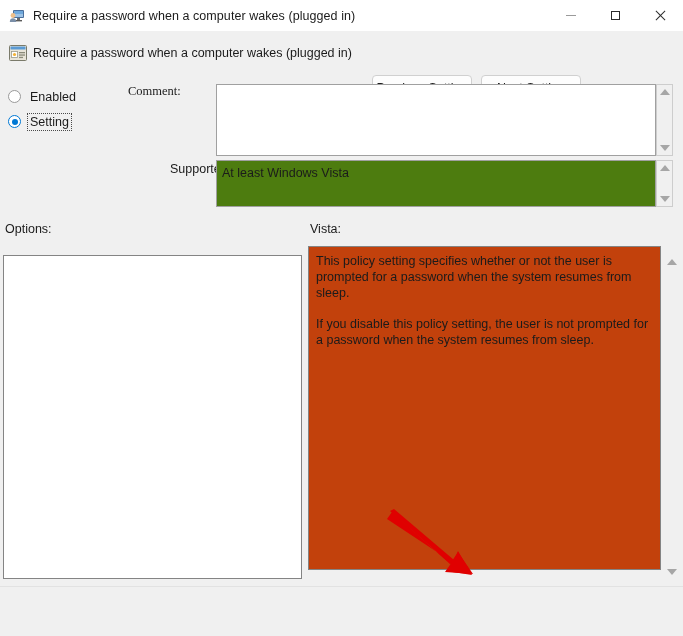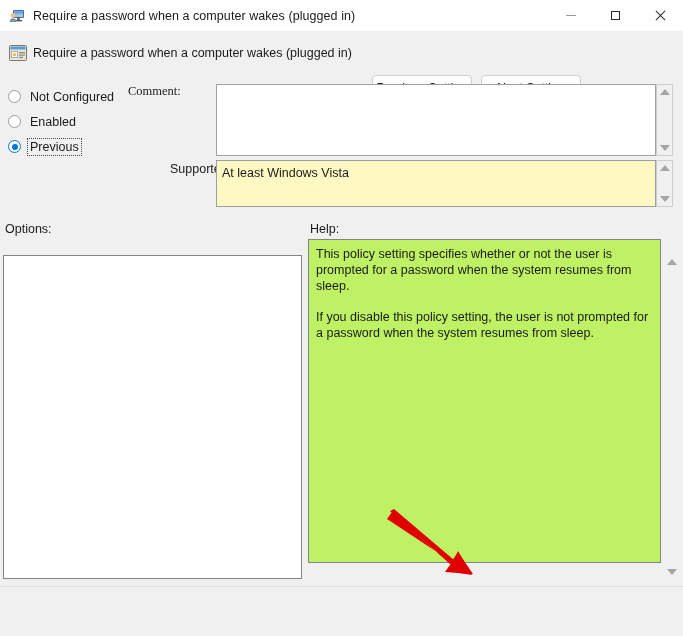--- a/index.html
+++ b/index.html
@@ -197,21 +197,21 @@
     border: 1px solid #a0a0a0;
     background: #ffffff;
   }
   .comment-box {
     left: 216px; top: 84px;
     width: 440px; height: 72px;
   }
   .supported-box {
     left: 216px; top: 160px;
     width: 440px; height: 47px;
-    background: #fef9c3;
+    background: #4d7c0f;
   }
   .supported-text {
     position: absolute;
     left: 5px; top: 5px;
     font-size: 12.5px;
     color: #1b1b1b;
     white-space: nowrap;
   }
   .comment-input {
     position: absolute;
@@ -257,25 +257,25 @@
   .options-panel {
     position: absolute;
     left: 3px; top: 255px;
     width: 299px; height: 324px;
     box-sizing: border-box;
     border: 1px solid #848484;
     background: #ffffff;
   }
   .help-panel {
     position: absolute;
-    left: 308px; top: 239px;
+    left: 308px; top: 246px;
     width: 353px; height: 324px;
     box-sizing: border-box;
     border: 1px solid #848484;
-    background: #bef264;
+    background: #c2410c;
     overflow: hidden;
   }
   .help-text {
     padding: 6px 8px 6px 7px;
     font-size: 12.5px;
     line-height: 16px;
     color: #1b1b1b;
   }
   .help-text p { margin: 0 0 15px 0; }
   .help-text p:last-child { margin-bottom: 16px; }
@@ -354,29 +354,25 @@
       </svg>
     </span>
     <span class="header-title">Require a password when a computer wakes (plugged in)</span>
     <button class="btn btn-prev">Previous Setting</button>
     <button class="btn btn-next">Next Setting</button>
   </div>
 
   <div class="radio-group">
     <div class="radio-row">
       <span class="radio-mark"></span>
-      <span class="radio-label">Not Configured</span>
-    </div>
-    <div class="radio-row">
-      <span class="radio-mark"></span>
       <span class="radio-label">Enabled</span>
     </div>
     <div class="radio-row checked">
       <span class="radio-mark"></span>
-      <span class="radio-label">Previous</span>
+      <span class="radio-label">Setting</span>
     </div>
   </div>
 
   <span class="field-label lbl-comment">Comment:</span>
   <div class="field-box comment-box">
     <textarea class="comment-input" placeholder="" style=""></textarea>
   </div>
   <div class="sbar sbar-comment">
     <span class="sbar-arrow sbar-up"></span>
     <span class="sbar-arrow sbar-down"></span>
@@ -385,21 +381,21 @@
   <span class="field-label lbl-supported">Supported on:</span>
   <div class="field-box supported-box">
     <span class="supported-text">At least Windows Vista</span>
   </div>
   <div class="sbar sbar-supported">
     <span class="sbar-arrow sbar-up"></span>
     <span class="sbar-arrow sbar-down"></span>
   </div>
 
   <span class="field-label lbl-options">Options:</span>
-  <span class="field-label lbl-help">Help:</span>
+  <span class="field-label lbl-help">Vista:</span>
 
   <div class="options-panel">
     <div></div>
   </div>
 
   <div class="help-panel">
     <div class="help-text">
       <p>This policy setting specifies whether or not the user is prompted for a password when the system resumes from sleep.</p>
       <p>If you disable this policy setting, the user is not prompted for a password when the system resumes from sleep.</p>
     </div>

